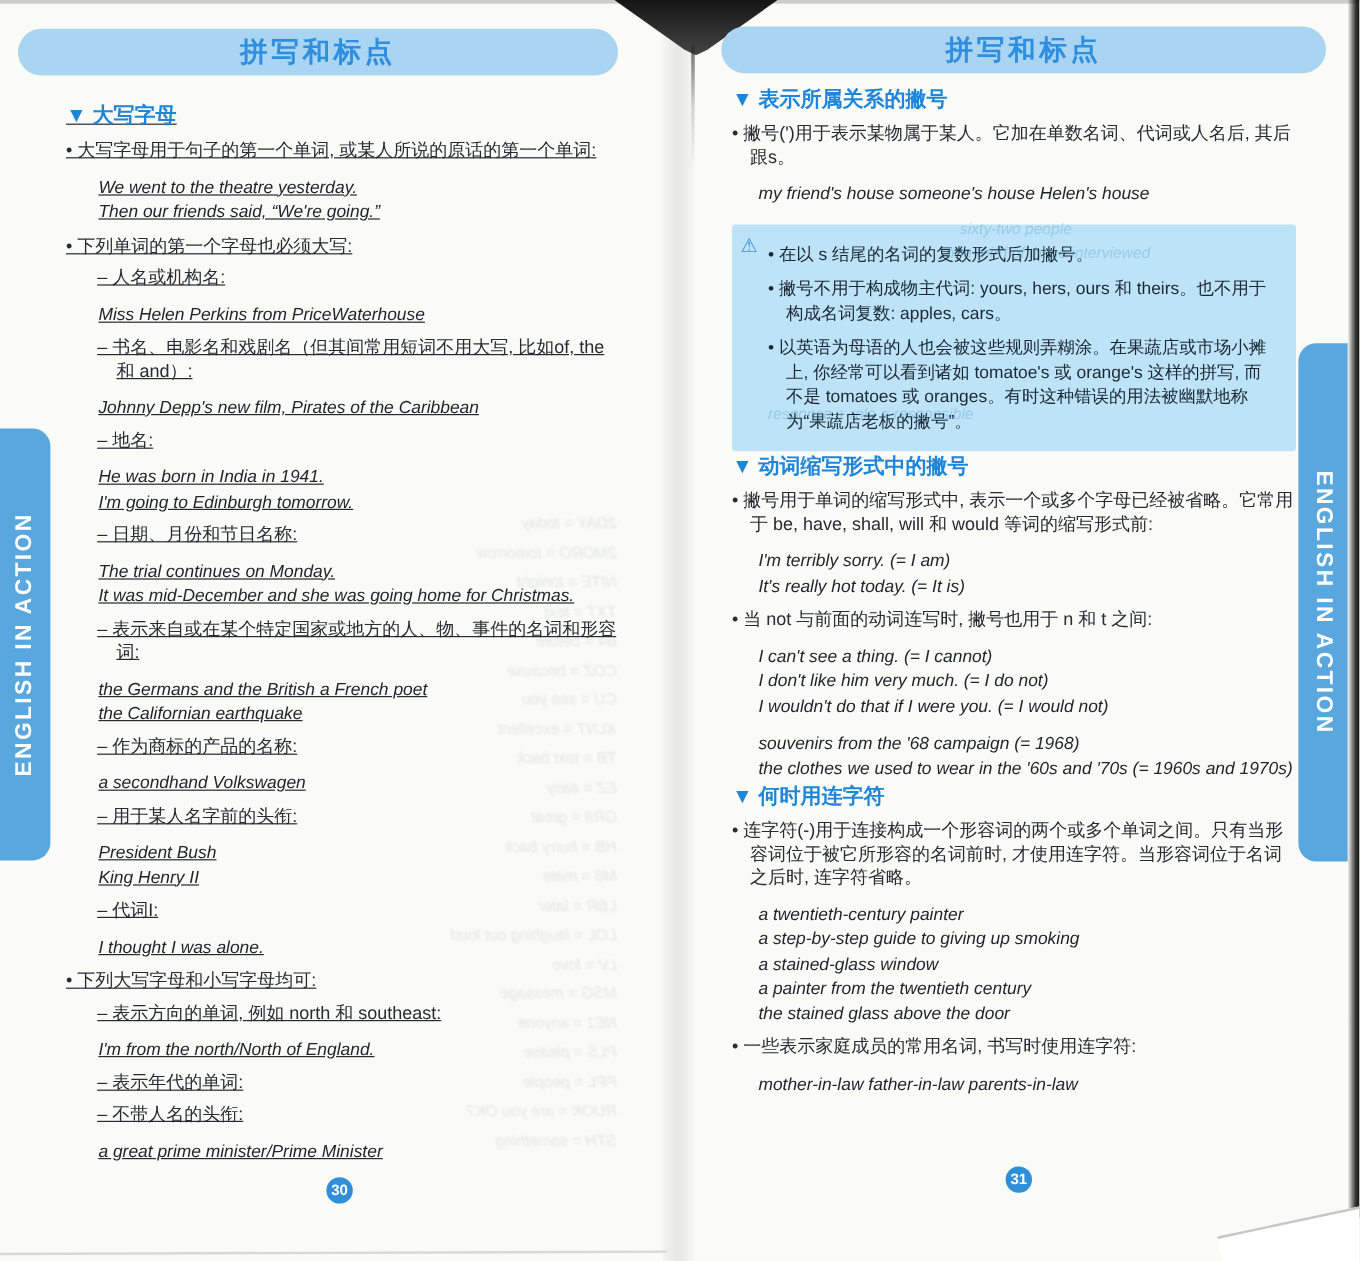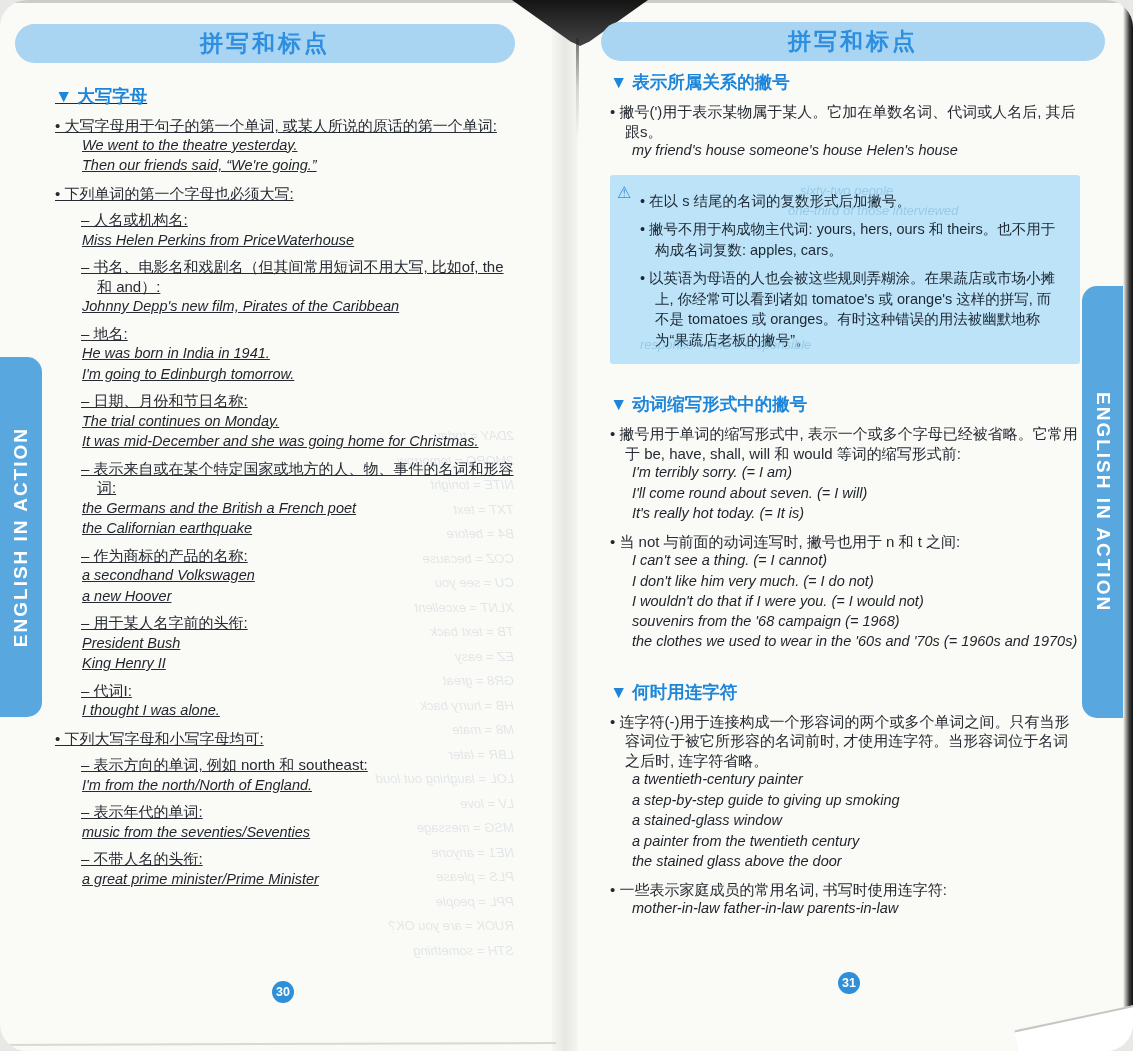--- a/index.html
+++ b/index.html
@@ -1,17 +1,17 @@
 <!DOCTYPE html>
 <html><head>
 <meta charset="utf-8">
 <style>
   html,body{margin:0;padding:0;background:#e8e8e6;}
   .scene{position:relative;width:1133px;height:1051px;background:#fafaf6;overflow:hidden;
-         font-family:"Liberation Sans","DejaVu Sans",sans-serif;color:#262b33;border-radius:27px;}
+         font-family:"Liberation Sans","DejaVu Sans",sans-serif;color:#262b33;}
   
   .edge-top{position:absolute;left:0;top:0;width:100%;height:3px;background:#ccccc8;}
   .spine-v{position:absolute;left:512px;top:0;width:136px;height:46px;
            background:linear-gradient(#151515,#454545);
            clip-path:polygon(0 0,100% 0,57% 90%,50% 100%,43% 90%);}
   .spine-crease{position:absolute;left:576px;top:38px;width:3px;height:100px;
            background:linear-gradient(to bottom,rgba(40,40,40,.65),rgba(110,110,110,.25),rgba(0,0,0,0));}
   .gutter-shade{position:absolute;left:552px;top:0;width:26px;height:100%;
            background:linear-gradient(to right,rgba(0,0,0,.02),rgba(0,0,0,.08),rgba(0,0,0,.02));}
   .edge-right{position:absolute;left:1123px;top:0;width:10px;height:1015px;
@@ -28,26 +28,26 @@
   .tab{position:absolute;background:#58a7df;display:flex;align-items:center;justify-content:center;}
   .tab span{writing-mode:vertical-rl;color:#fff;font-weight:bold;font-size:19px;letter-spacing:2px;white-space:nowrap;}
   .tab-left{left:0;top:357px;width:42px;height:360px;border-radius:0 15px 15px 0;}
   .tab-left span{transform:rotate(180deg);}
   .tab-right{left:1082px;top:286px;width:41px;height:432px;border-radius:15px 0 0 15px;}
   
   .col{position:absolute;}
   .col-left{left:55px;top:84px;width:462px;text-decoration:underline;}
   .col-right{left:610px;top:70px;width:470px;}
   .sec-h{color:#1d86da;font-weight:bold;font-size:17.5px;line-height:24px;margin:0 0 6px 0;}
-  .sec-h.gap{margin-top:28px;}
+  .sec-h.gap{}
   
   .row{font-size:15px;line-height:19.5px;}
   .row-b{margin-top:8px;padding-left:15px;text-indent:-15px;}
   .row-d{margin-top:7px;margin-bottom:1px;padding-left:42px;text-indent:-16px;}
-  .row-e{font-style:italic;font-size:14.5px;margin-top:0;padding-left:27px;color:#1e232b;}
+  .row-e{font-style:italic;font-size:14.5px;margin-top:12px;padding-left:27px;color:#1e232b;}
   .row-e2{font-style:italic;font-size:14.5px;margin-top:1px;padding-left:27px;color:#1e232b;}
   .col-right .row-e,.col-right .row-e2{padding-left:22px;}
   
   .note{position:relative;margin-top:14px;background:#bce3f8;border-radius:3px;
         padding:8px 16px 14px 30px;color:#1c2733;}
   .note .row{font-size:14.5px;line-height:20.5px;}
   .note .row-b{margin-top:8px;}
   .note .row-e{padding-left:26px;}
   .warn{position:absolute;left:7px;top:8px;font-size:16px;color:#3c8fd8;font-style:normal;}
   
@@ -91,31 +91,29 @@
         <div class="row row-e">He was born in India in 1941.</div>
         <div class="row row-e2">I'm going to Edinburgh tomorrow.</div>
         <div class="row row-d">– 日期、月份和节日名称:</div>
         <div class="row row-e">The trial continues on Monday.</div>
         <div class="row row-e2">It was mid-December and she was going home for Christmas.</div>
         <div class="row row-d">– 表示来自或在某个特定国家或地方的人、物、事件的名词和形容词:</div>
         <div class="row row-e">the Germans and the British    a French poet</div>
         <div class="row row-e2">the Californian earthquake</div>
         <div class="row row-d">– 作为商标的产品的名称:</div>
         <div class="row row-e">a secondhand Volkswagen</div>
-        <div class="row row-e2">a new Hoover</div>
         <div class="row row-d">– 用于某人名字前的头衔:</div>
         <div class="row row-e">President Bush</div>
         <div class="row row-e2">King Henry II</div>
         <div class="row row-d">– 代词I:</div>
         <div class="row row-e">I thought I was alone.</div>
         <div class="row row-b">• 下列大写字母和小写字母均可:</div>
         <div class="row row-d">– 表示方向的单词, 例如 north 和 southeast:</div>
         <div class="row row-e">I'm from the north/North of England.</div>
         <div class="row row-d">– 表示年代的单词:</div>
-        <div class="row row-e">music from the seventies/Seventies</div>
         <div class="row row-d">– 不带人名的头衔:</div>
         <div class="row row-e">a great prime minister/Prime Minister</div>
       </div>
   </div>
 
   <div class="tab tab-left">
     <span>ENGLISH IN ACTION</span>
   </div>
 
   <div class="pgnum pg-left">30</div>
@@ -160,21 +158,20 @@
           <div class="row row-b">• 在以 s 结尾的名词的复数形式后加撇号。</div>
           <div class="row row-b">• 撇号不用于构成物主代词: yours, hers, ours 和 theirs。也不用于构成名词复数: apples, cars。</div>
           <div class="row row-b">• 以英语为母语的人也会被这些规则弄糊涂。在果蔬店或市场小摊上, 你经常可以看到诸如 tomatoe's 或 orange's 这样的拼写, 而不是 tomatoes 或 oranges。有时这种错误的用法被幽默地称为“果蔬店老板的撇号”。</div>
         </div>
     </div>
 
     <div class="sec-h gap">▼ 动词缩写形式中的撇号</div>
     <div>
         <div class="row row-b">• 撇号用于单词的缩写形式中, 表示一个或多个字母已经被省略。它常用于 be, have, shall, will 和 would 等词的缩写形式前:</div>
         <div class="row row-e">I'm terribly sorry. (= I am)</div>
-        <div class="row row-e2">I'll come round about seven. (= I will)</div>
         <div class="row row-e2">It's really hot today. (= It is)</div>
         <div class="row row-b">• 当 not 与前面的动词连写时, 撇号也用于 n 和 t 之间:</div>
         <div class="row row-e">I can't see a thing. (= I cannot)</div>
         <div class="row row-e2">I don't like him very much. (= I do not)</div>
         <div class="row row-e2">I wouldn't do that if I were you. (= I would not)</div>
         <div class="row row-e">souvenirs from the '68 campaign (= 1968)</div>
         <div class="row row-e2">the clothes we used to wear in the '60s and '70s (= 1960s and 1970s)</div>
       </div>
 
     <div class="sec-h gap">▼ 何时用连字符</div>

